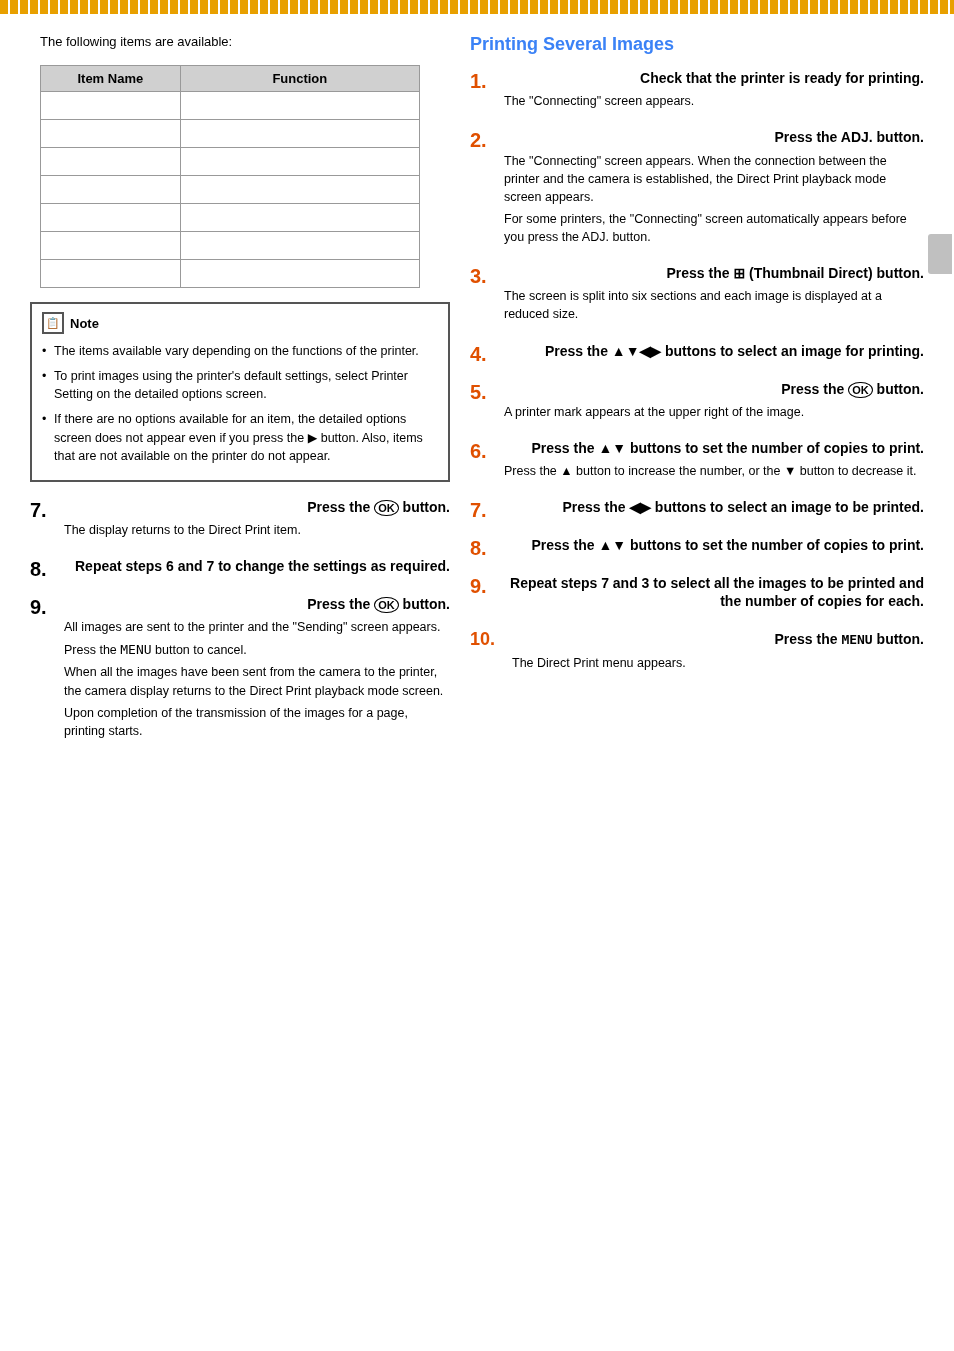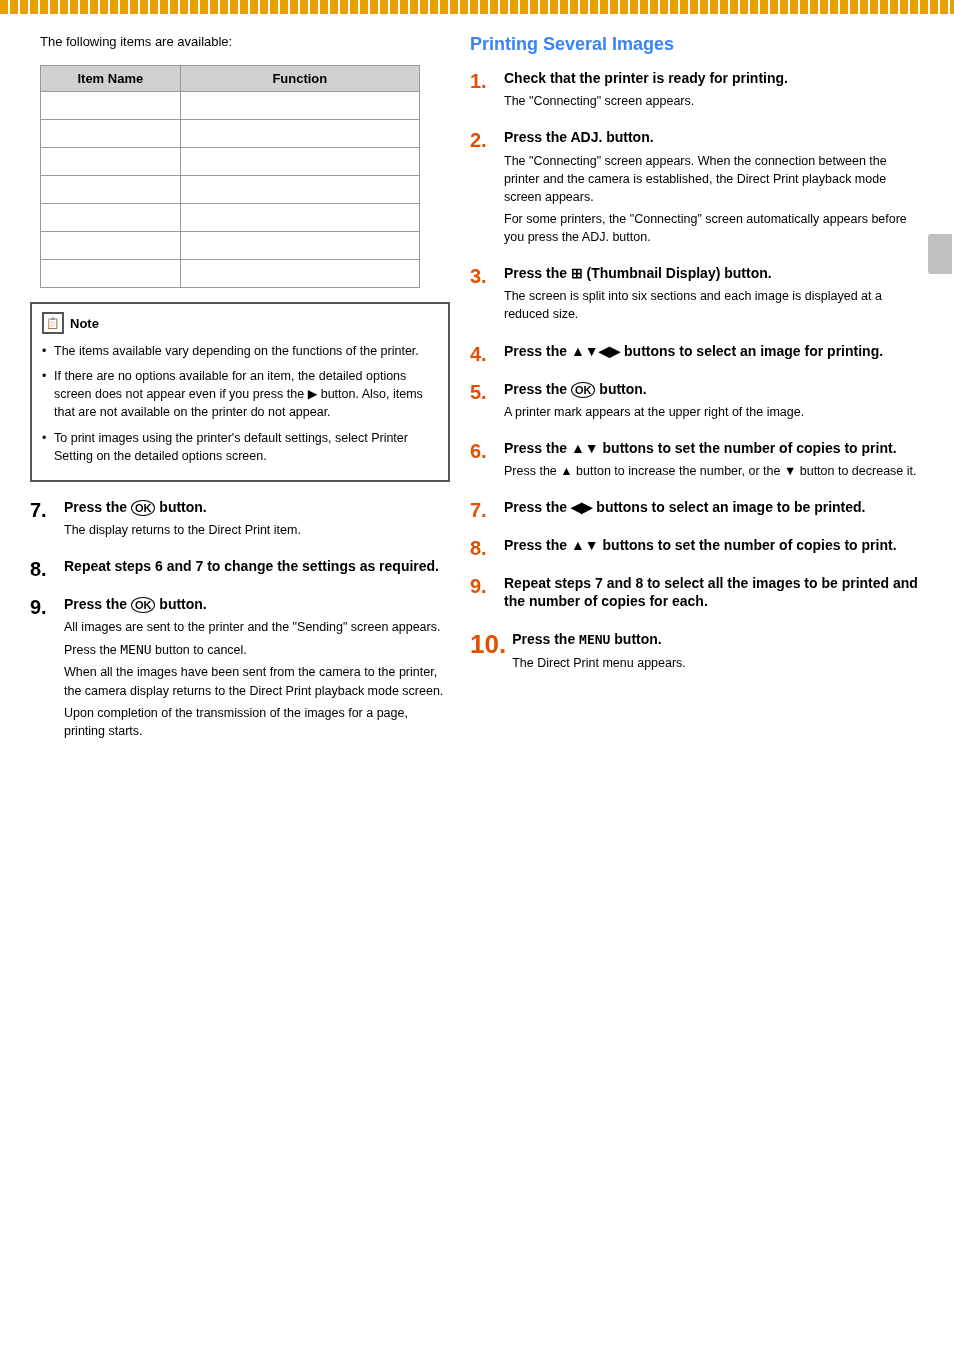--- a/index.html
+++ b/index.html
@@ -143,20 +143,21 @@
 
     .step-content {
       flex: 1;
     }
 
     .step-title {
       font-weight: bold;
       font-size: 14px;
       line-height: 1.3;
       margin-bottom: 5px;
+      text-align: right;
     }
 
     .step-desc {
       font-size: 12.5px;
       line-height: 1.45;
       margin-bottom: 4px;
     }
 
     
     .right-col {
@@ -187,21 +188,21 @@
       border: 1.5px solid #000;
       border-radius: 50%;
       padding: 0px 3px;
       font-size: 11px;
       font-weight: bold;
       line-height: 1.3;
     }
 
     .step-number-large {
       font-weight: bold;
-      font-size: 26px;
+      font-size: 18px;
       color: #e05000;
       min-width: 36px;
       line-height: 1.1;
     }
 
     .menu-text {
       font-family: monospace;
       font-size: 13px;
     }
   </style>
@@ -254,22 +255,22 @@
       </tbody>
     </table>
 
     <div class="note-box">
       <div class="note-header">
         <span class="note-icon">📋</span>
         <span>Note</span>
       </div>
       <ul class="note-list">
         <li>The items available vary depending on the functions of the printer.</li>
+        <li>To print images using the printer's default settings, select Printer Setting on the detailed options screen.</li>
         <li>If there are no options available for an item, the detailed options screen does not appear even if you press the ▶ button. Also, items that are not available on the printer do not appear.</li>
-        <li>To print images using the printer's default settings, select Printer Setting on the detailed options screen.</li>
       </ul>
     </div>
 
     <div class="step">
       <span class="step-number black">7.</span>
       <div class="step-content">
         <div class="step-title">Press the <span class="ok-circle">OK</span> button.</div>
         <div class="step-desc">The display returns to the Direct Print item.</div>
       </div>
     </div>
@@ -309,21 +310,21 @@
       <div class="step-content">
         <div class="step-title">Press the ADJ. button.</div>
         <div class="step-desc">The "Connecting" screen appears. When the connection between the printer and the camera is established, the Direct Print playback mode screen appears.</div>
         <div class="step-desc">For some printers, the "Connecting" screen automatically appears before you press the ADJ. button.</div>
       </div>
     </div>
 
     <div class="step">
       <span class="step-number">3.</span>
       <div class="step-content">
-        <div class="step-title">Press the ⊞ (Thumbnail Display) button.</div>
+        <div class="step-title">Press the ⊞ (Thumbnail Direct) button.</div>
         <div class="step-desc">The screen is split into six sections and each image is displayed at a reduced size.</div>
       </div>
     </div>
 
     <div class="step">
       <span class="step-number">4.</span>
       <div class="step-content">
         <div class="step-title">Press the ▲▼◀▶ buttons to select an image for printing.</div>
       </div>
     </div>
@@ -354,21 +355,21 @@
     <div class="step">
       <span class="step-number">8.</span>
       <div class="step-content">
         <div class="step-title">Press the ▲▼ buttons to set the number of copies to print.</div>
       </div>
     </div>
 
     <div class="step">
       <span class="step-number">9.</span>
       <div class="step-content">
-        <div class="step-title">Repeat steps 7 and 8 to select all the images to be printed and the number of copies for each.</div>
+        <div class="step-title">Repeat steps 7 and 3 to select all the images to be printed and the number of copies for each.</div>
       </div>
     </div>
 
     <div class="step">
       <span class="step-number-large">10.</span>
       <div class="step-content">
         <div class="step-title">Press the <span class="menu-text">MENU</span> button.</div>
         <div class="step-desc">The Direct Print menu appears.</div>
       </div>
     </div>

